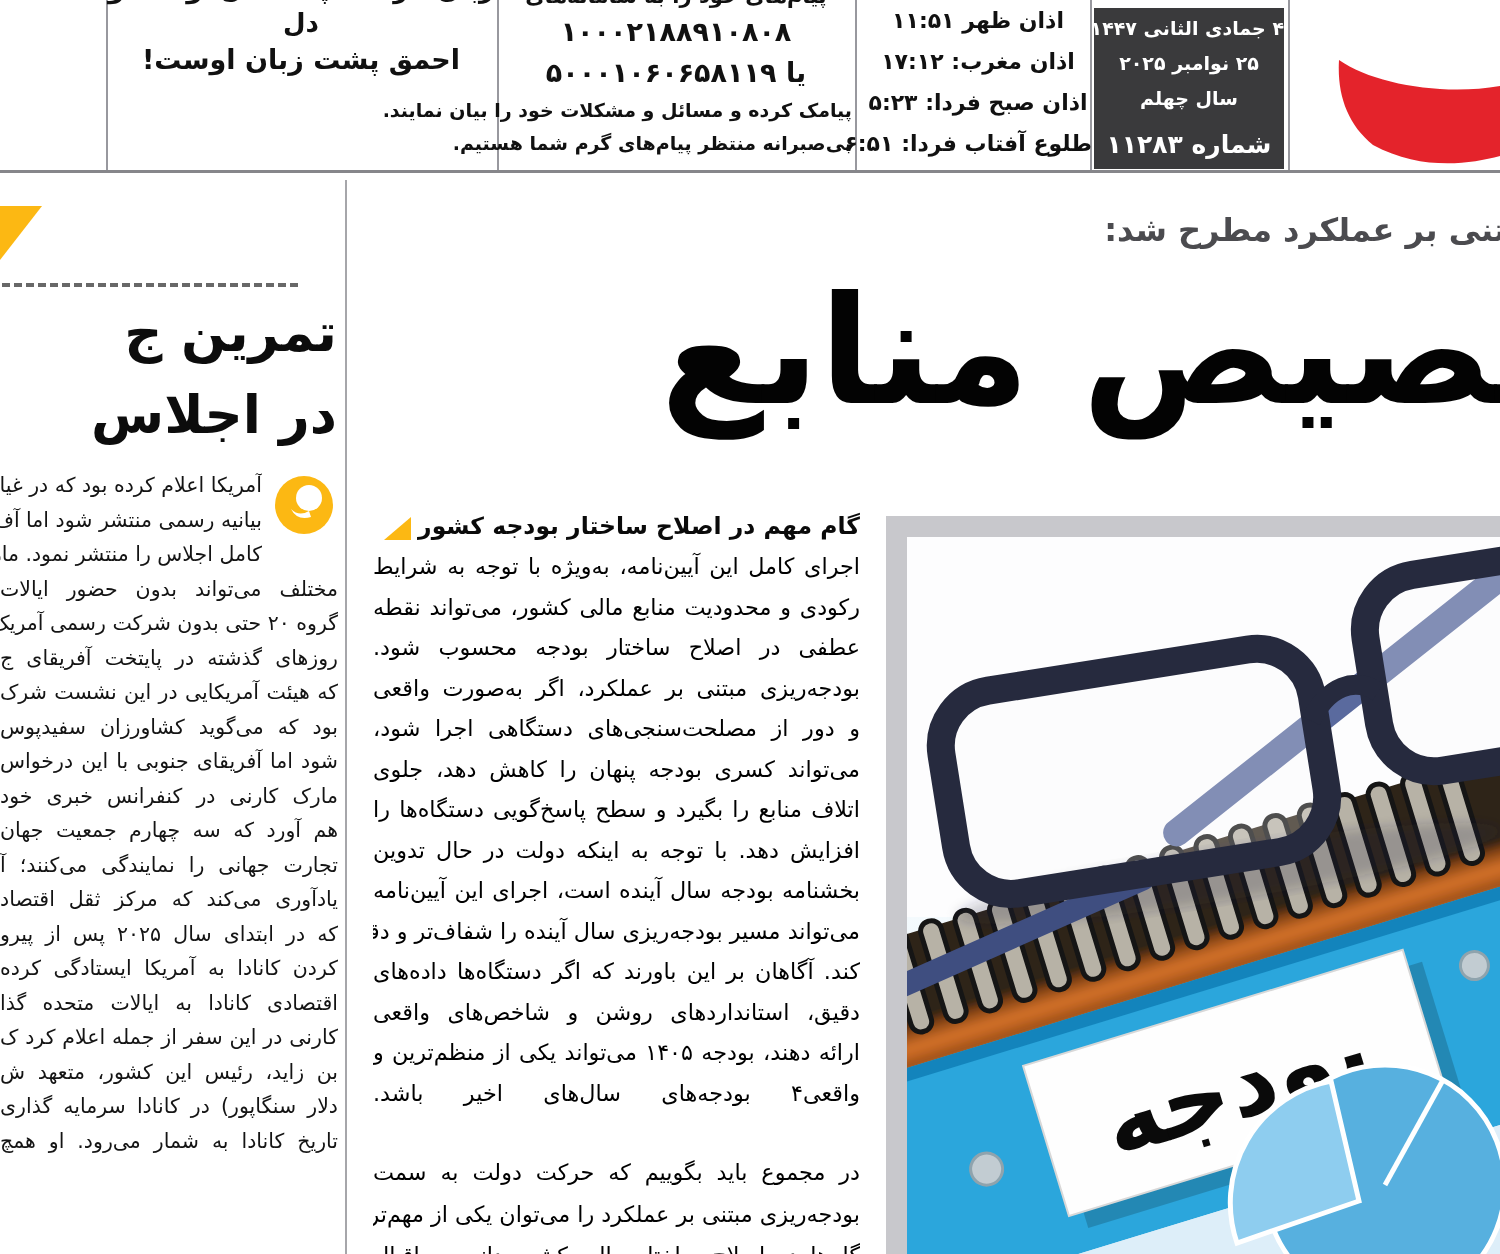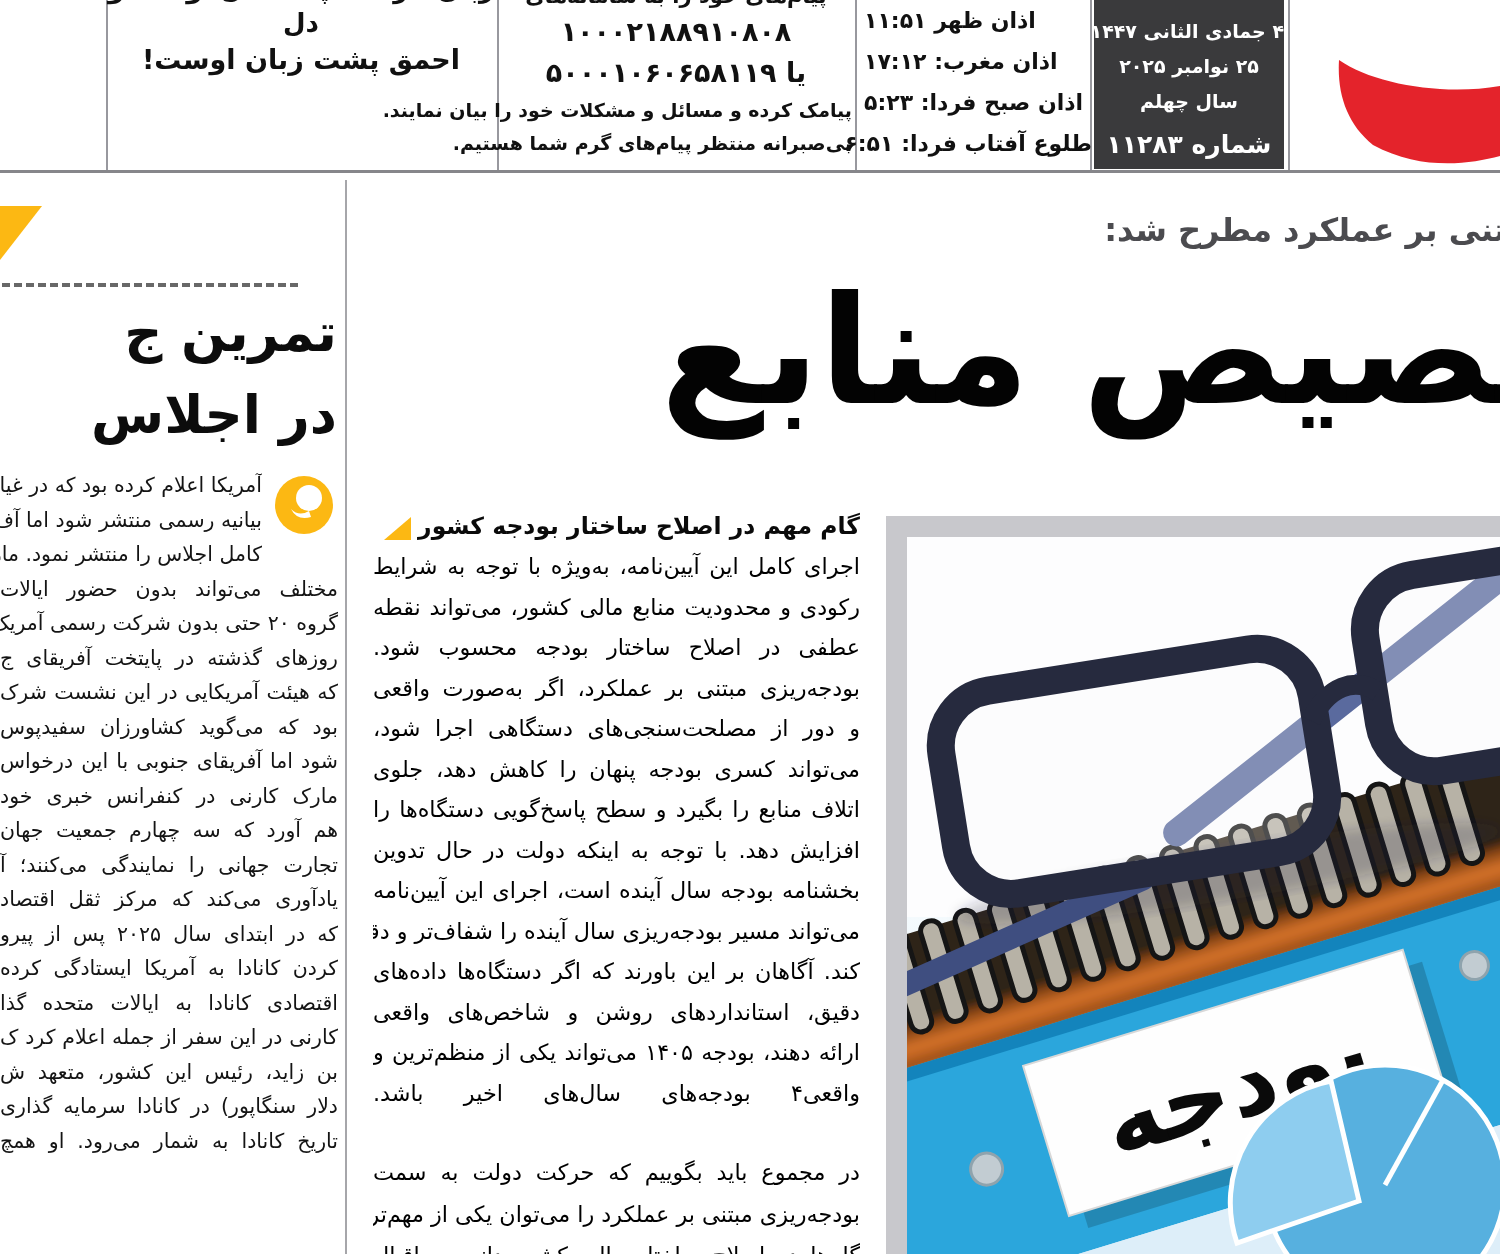--- a/index.html
+++ b/index.html
@@ -11,24 +11,24 @@
   
   .vline{position:absolute;top:0;height:170px;width:2px;background:#98989e;}
   .hrule{position:absolute;left:0;top:170px;width:1500px;height:3px;background:#86868a;}
   .quote-block{position:absolute;left:108px;top:-28px;width:386px;text-align:center;font-weight:bold;}
   .quote-l1{font-size:26px;line-height:34px;}
   .quote-l2{font-size:27px;line-height:40px;}
   .sms-line{position:absolute;width:352px;left:500px;text-align:center;font-weight:bold;white-space:nowrap;}
   .sms-partial{top:-16px;font-size:21px;}
   .sms-num{font-size:27px;letter-spacing:1px;}
   .sms-small{font-size:19px;}
-  .prayer-block{position:absolute;left:858px;top:0px;width:228px;text-align:left;padding-left:6px;}
+  .prayer-block{position:absolute;left:858px;top:0px;width:228px;text-align:center;padding-left:6px;}
   .prayer-line{font-size:22px;font-weight:bold;line-height:41px;white-space:nowrap;}
   .datebox{position:absolute;left:1094px;width:190px;background:#3a3a3c;color:#fff;font-weight:bold;}
-  .datebox1{top:0;height:114px;padding-top:14px;text-align:center;}
+  .datebox1{top:8px;height:114px;padding-top:3px;text-align:center;}
   .datebox1 div{font-size:19px;line-height:35px;white-space:nowrap;}
   .datebox2{top:120px;height:49px;text-align:center;}
   .datebox2 div{font-size:25px;line-height:49px;}
   .red-swoosh{position:absolute;left:1335px;top:52px;width:165px;height:116px;}
   
   .col-divider{position:absolute;left:345px;top:180px;width:2px;height:1074px;background:#a6a6aa;}
   .corner-tri{position:absolute;left:0;top:206px;width:0;height:0;
     border-top:54px solid #fcb813;border-right:42px solid transparent;}
   .dashed-div{position:absolute;left:2px;top:283px;width:296px;border-top:4px dashed #686868;}
   .lc-headline{position:absolute;left:0;top:292px;width:337px;text-align:right;

